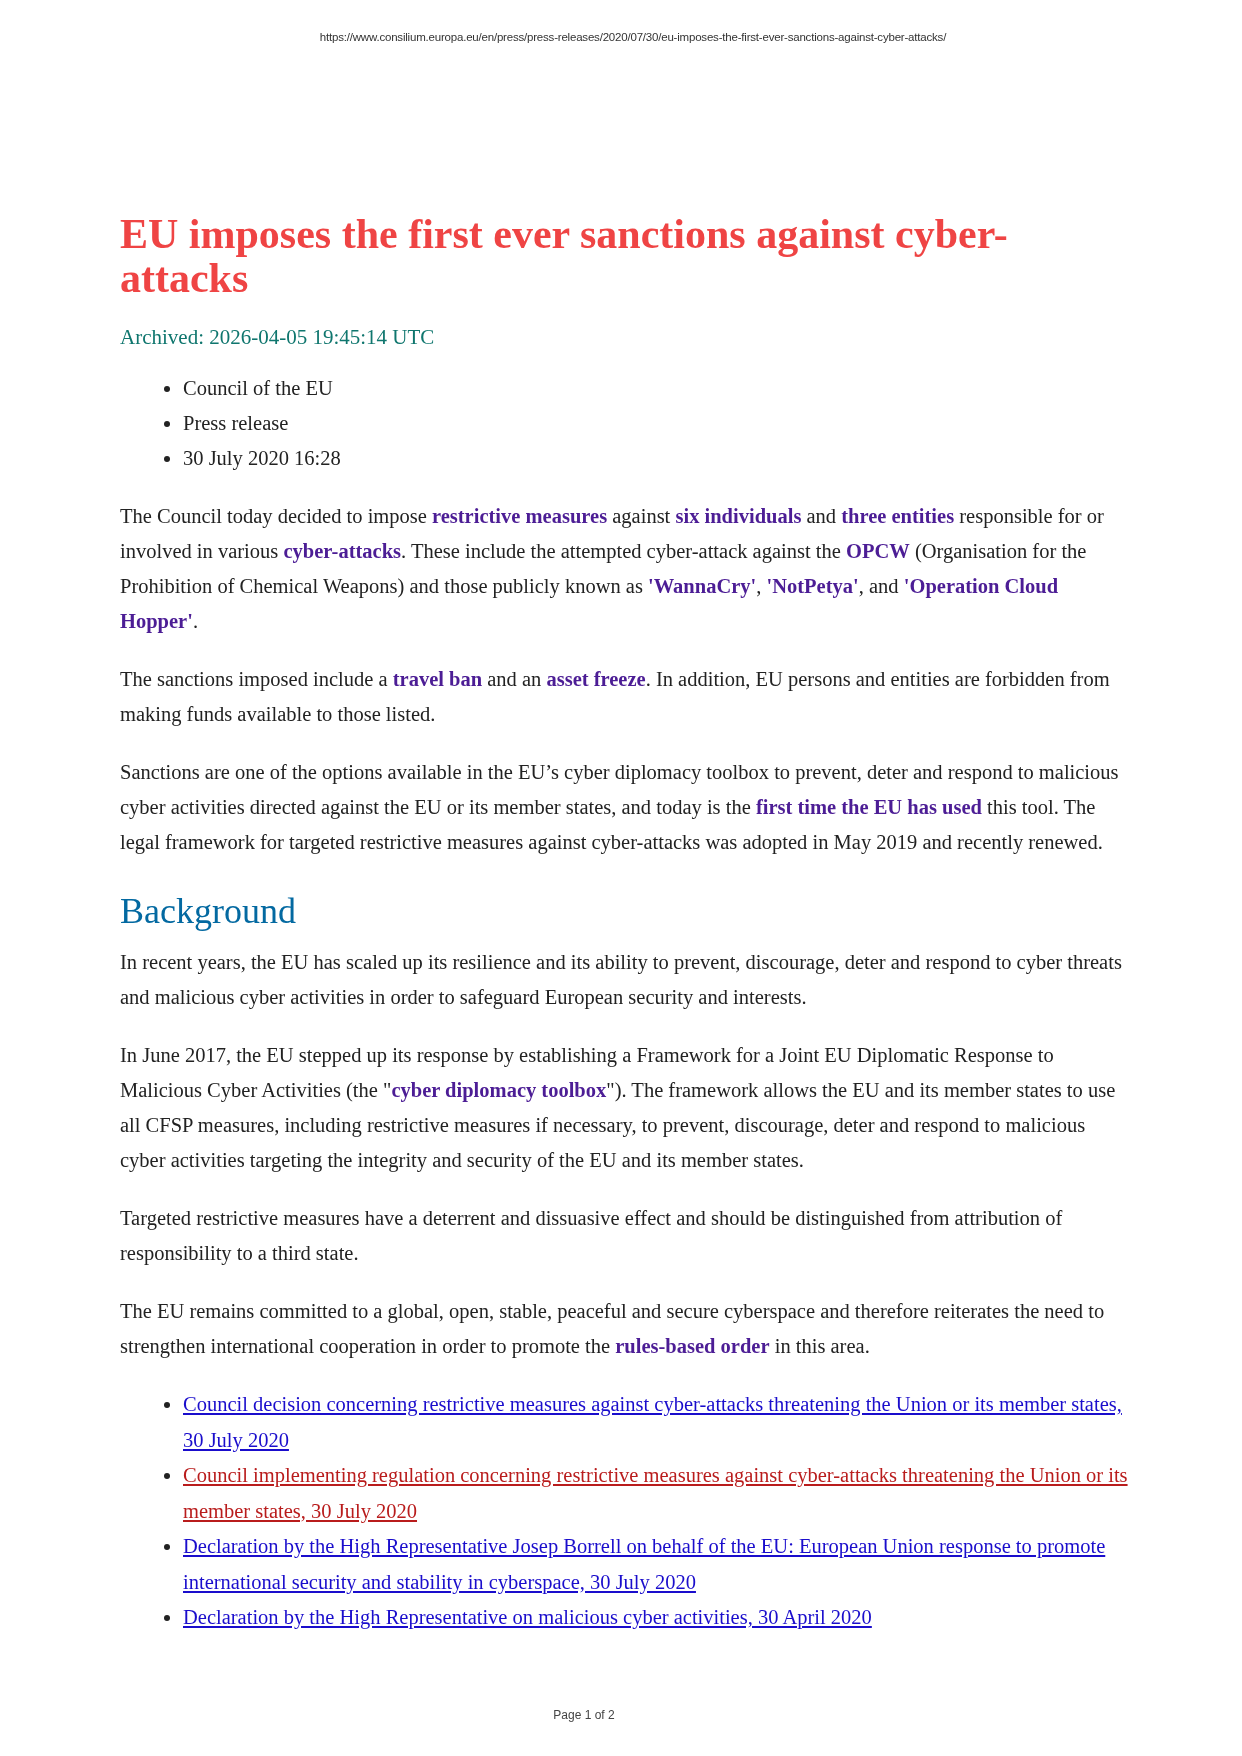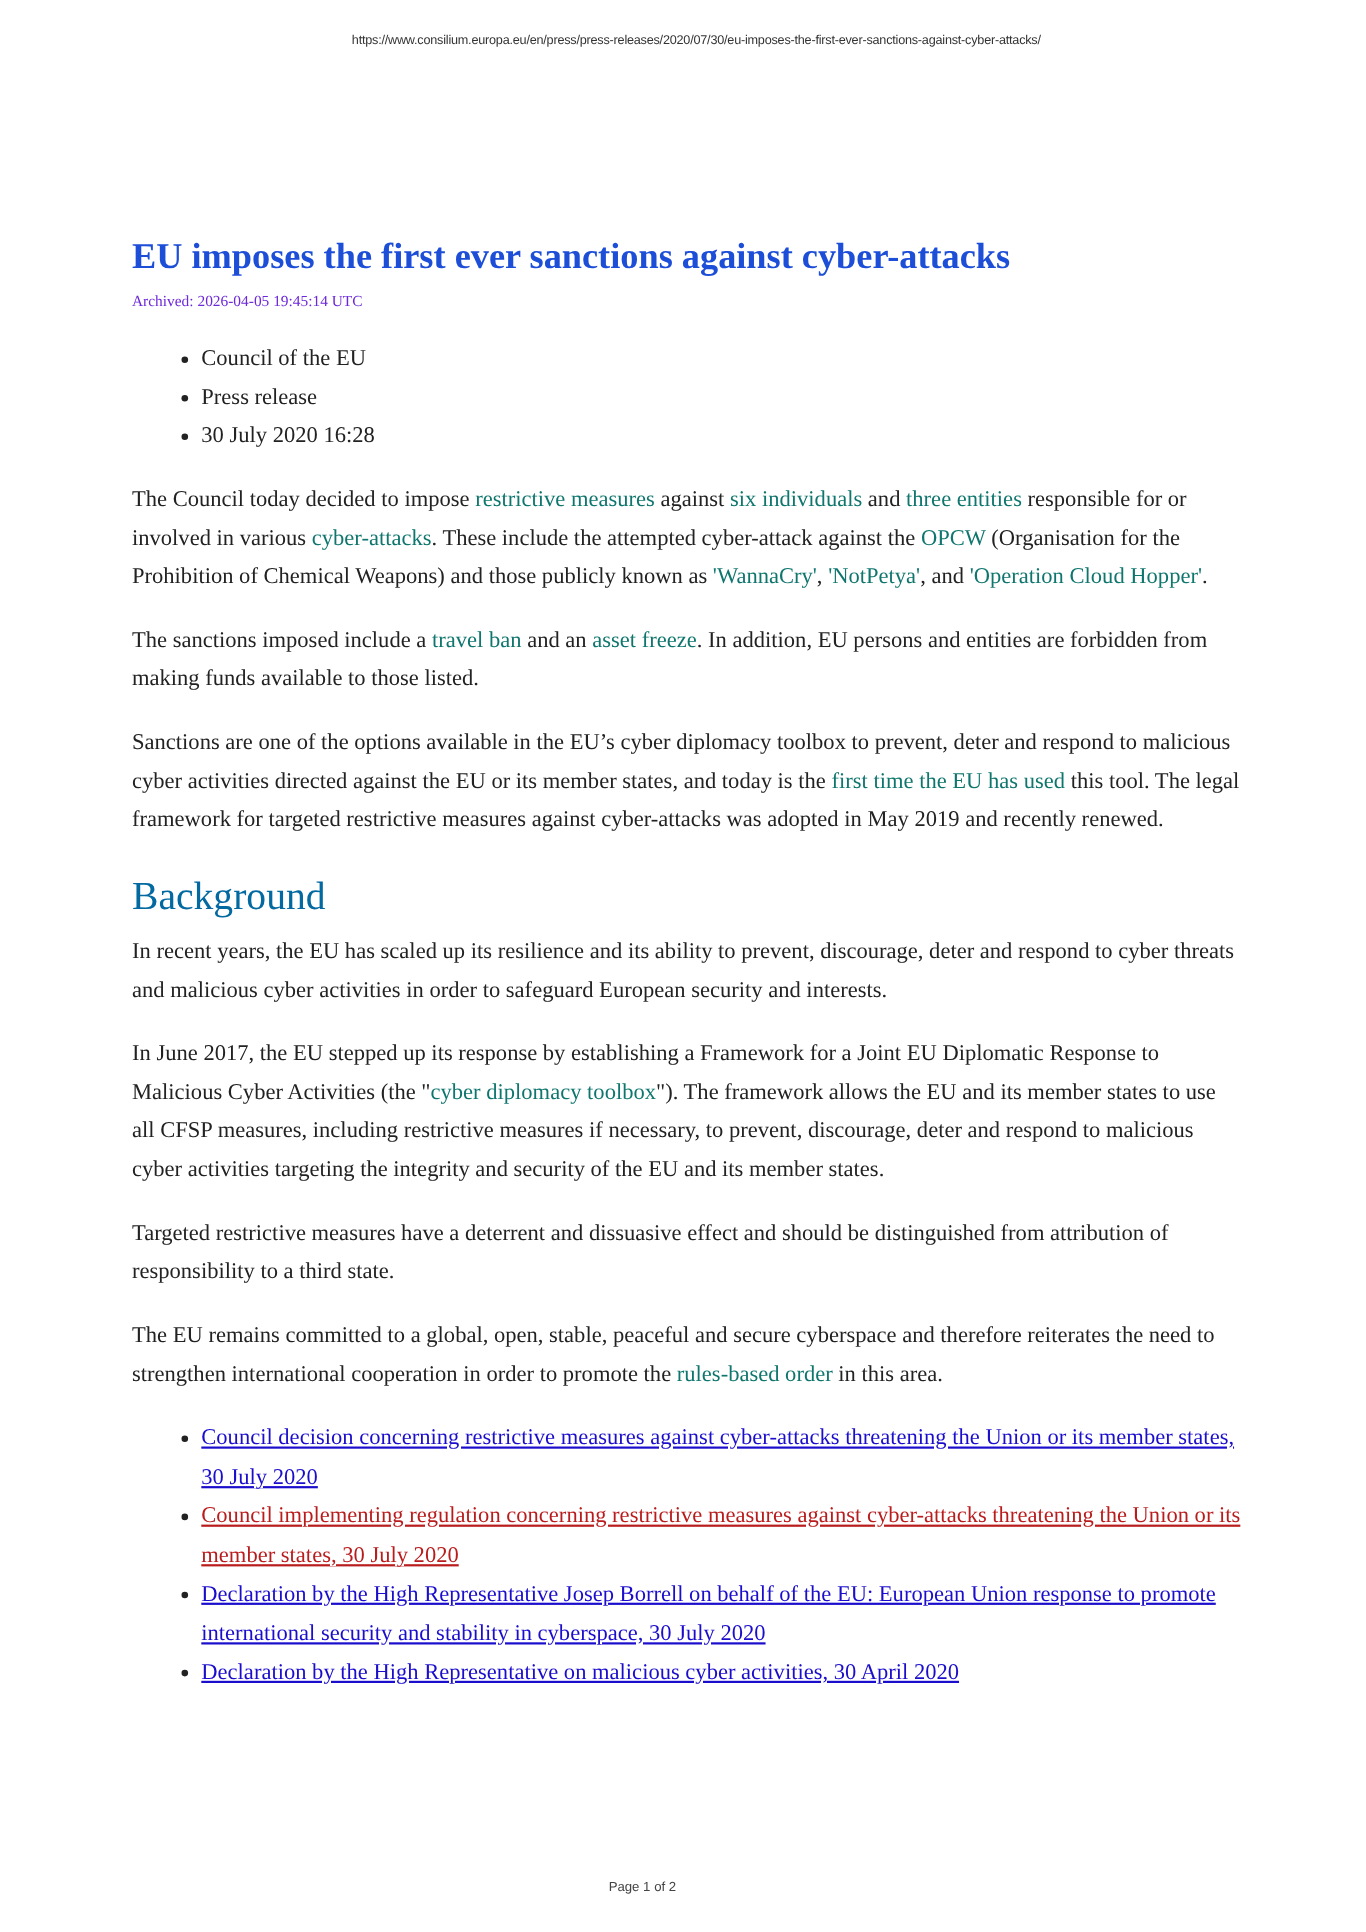--- a/index.html
+++ b/index.html
@@ -7,32 +7,32 @@
   .url {
     position: absolute; top: 31px; left: 12px; width: 1242px; text-align: center;
     font-family: "Liberation Sans", sans-serif; font-size: 11.5px; color: #333333;
     letter-spacing: -0.2px;
   }
   .content {
     position: absolute; top: 212px; left: 120px; width: 1010px;
     font-family: "Liberation Serif", serif; color: #222222;
   }
   h1 {
-    margin: 0; font-size: 33px; font-weight: bold; line-height: 44px; color: #1d4ed8;
+    margin: 0; font-size: 42px; font-weight: bold; line-height: 44px; color: #ef4444;
   }
-  .archived { margin-top: 7px; font-size: 14px; color: #6d28d9; line-height: 24px; }
+  .archived { margin-top: 25px; font-size: 21px; color: #0f766e; line-height: 24px; }
   ul.meta { margin: 22px 0 0 0; padding-left: 63px; font-size: 20.5px; line-height: 35px; }
   ul.meta li { margin: 0; }
   p { margin: 0; font-size: 20.5px; line-height: 35px; }
   p + p, ul.meta + p { margin-top: 23px; }
   h2 {
     margin: 31px 0 0 0; font-size: 36px; line-height: 40px; font-weight: normal; color: #0369a1;
   }
   h2 + p { margin-top: 14px; }
-  b { font-weight: normal; color: #0f766e; }
+  b { font-weight: bold; color: #4c1d95; }
   ul.links { margin: 23px 0 0 0; padding-left: 63px; font-size: 20.5px; line-height: 35.5px; }
   ul.links a { color: #1a0dcc; text-decoration: underline; }
   .footer {
     position: absolute; top: 1708px; left: 0; width: 1168px; text-align: center;
     font-family: "Liberation Sans", sans-serif; font-size: 12px; color: #444444;
   }
 </style>
 </head>
 <body>
 

